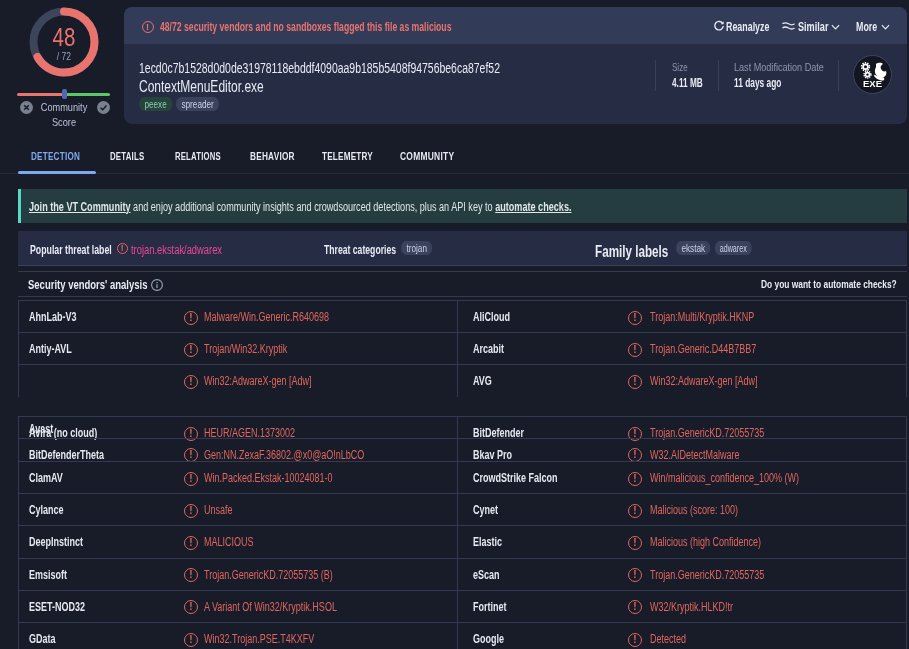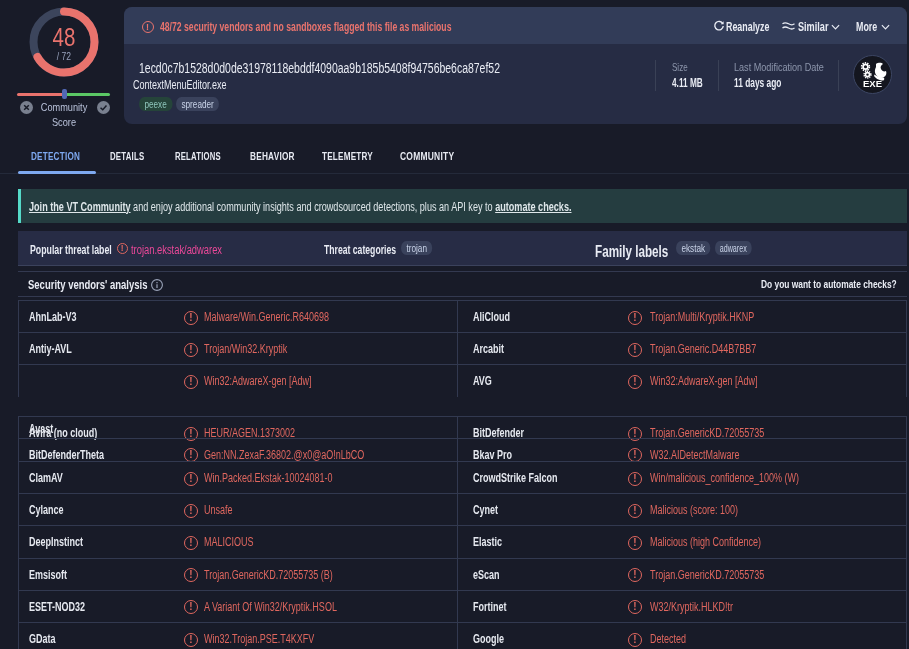--- a/index.html
+++ b/index.html
@@ -67,21 +67,21 @@
 <div class="abs w" style="left:798px; top:19.5px; font-size:12.5px; font-weight:600;"><span class="sx" style="transform:scaleX(0.73);">Similar</span></div>
 <svg class="abs" style="left:831px; top:23.5px;" width="9" height="6" viewBox="0 0 10 6">
   <path d="M1 1 L5 5 L9 1" fill="none" stroke="#e9ecf4" stroke-width="1.3"></path>
 </svg>
 <div class="abs w" style="left:856px; top:19.5px; font-size:12.5px; font-weight:600;"><span class="sx" style="transform:scaleX(0.71);">More</span></div>
 <svg class="abs" style="left:881px; top:23.5px;" width="9" height="6" viewBox="0 0 10 6">
   <path d="M1 1 L5 5 L9 1" fill="none" stroke="#e9ecf4" stroke-width="1.3"></path>
 </svg>
 
 <div class="abs w" style="left:139px; top:59.5px; font-size:14px;"><span class="sx" style="transform:scaleX(0.747);">1ecd0c7b1528d0d0de31978118ebddf4090aa9b185b5408f94756be6ca87ef52</span></div>
-<div class="abs w" style="left:133px; top:78px; font-size:12px;text-align:center;"><span class="sx">ContextMenuEditor.exe</span></div>
+<div class="abs w" style="left:139px; top:78px; font-size:16px;text-align:center;"><span class="sx">ContextMenuEditor.exe</span></div>
 <span class="pill pill-green" style="left:139px; top:97px;">peexe</span>
 <span class="pill pill-navy" style="left:175.5px; top:97px;">spreader</span>
 
 <div class="abs" style="left:655px; top:60px; width:1px; height:31px; background:#3a4156;"></div>
 <div class="abs gray" style="left:672px; top:61px; font-size:11.5px;"><span class="sx" style="transform:scaleX(0.7);">Size</span></div>
 <div class="abs w" style="left:672px; top:75.5px; font-size:12.5px; font-weight:bold;"><span class="sx" style="transform:scaleX(0.66);">4.11 MB</span></div>
 <div class="abs" style="left:718px; top:60px; width:1px; height:31px; background:#3a4156;"></div>
 <div class="abs gray" style="left:734px; top:61px; font-size:11.5px;"><span class="sx" style="transform:scaleX(0.79);">Last Modification Date</span></div>
 <div class="abs w" style="left:734px; top:75.5px; font-size:12.5px; font-weight:bold;"><span class="sx" style="transform:scaleX(0.67);">11 days ago</span></div>
 <div class="abs" style="left:838px; top:60px; width:1px; height:31px; background:#3a4156;"></div>

